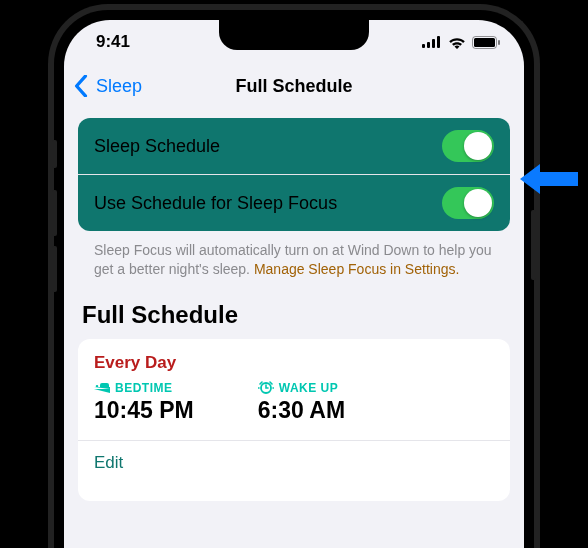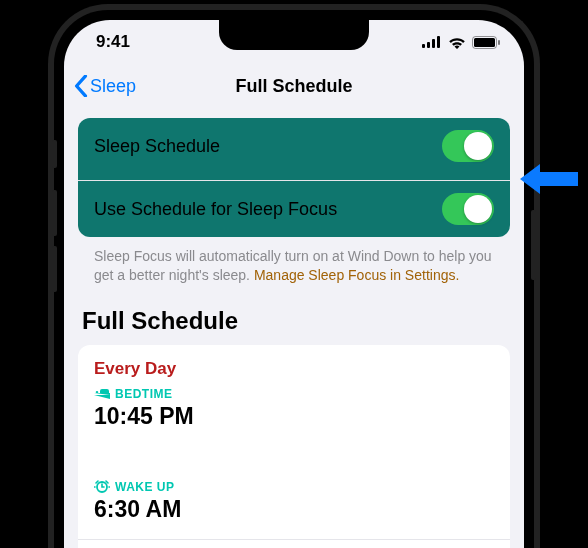--- a/index.html
+++ b/index.html
@@ -19,53 +19,53 @@
     }
     .status-bar {
       height: 44px; display: flex; justify-content: space-between; align-items: center;
       padding: 0 24px 0 32px; font-size: 17px; font-weight: 600; color: #000;
     }
     .status-right { display: flex; align-items: center; gap: 6px; }
     .nav-bar {
       height: 44px; display: flex; align-items: center; justify-content: center; position: relative;
     }
     .nav-back {
-      position: absolute; left: 10px; display: flex; align-items: center; gap: 2px;
+      position: absolute; left: 10px; display: flex; align-items: center; gap: 8px;
       color: #007aff; font-size: 18px;
     }
     .nav-back svg { width: 14px; height: 22px; }
     .nav-title { font-size: 18px; font-weight: 600; color: #000; }
     .content { padding: 10px 14px 0 14px; }
     .card {
       background: #0f766e; border-radius: 12px; overflow: hidden;
     }
     .row {
       display: flex; align-items: center; justify-content: space-between;
       padding: 12px 16px; min-height: 50px;
     }
-    .row + .row { border-top: 1px solid #e5e5ea; margin-top: 6px; }
+    .row + .row { border-top: 1px solid #e5e5ea; }
     .row-label { font-size: 18px; color: #000; }
     .toggle {
       width: 52px; height: 32px; background: #34c759; border-radius: 16px;
       position: relative; flex-shrink: 0;
     }
     .toggle::after {
       content: ""; position: absolute; width: 28px; height: 28px; background: #fff;
       border-radius: 50%; top: 2px; right: 2px; box-shadow: 0 1px 3px rgba(0,0,0,.3);
     }
     .footer-text {
       font-size: 14px; color: #8a8a8e; padding: 10px 16px 0 16px; line-height: 1.35;
     }
     .footer-text .link { color: #a16207; }
     .section-header {
       font-size: 24px; font-weight: 700; color: #000; padding: 22px 4px 10px 4px;
     }
     .schedule-card { background: #fff; border-radius: 12px; padding: 14px 16px 12px 16px; }
     .sched-title { color: #b91c1c; font-weight: 600; font-size: 17px; margin-bottom: 8px; }
-    .sched-cols { display: flex; gap: 50px; margin-bottom: 12px; flex-direction: column; }
+    .sched-cols { display: flex; gap: 64px; margin-bottom: 12px; }
     .sched-col-label {
       display: flex; align-items: center; gap: 5px; font-size: 12px;
       font-weight: 700; letter-spacing: .5px; color: #00c7b1;
     }
     .sched-col-time { font-size: 23px; font-weight: 700; color: #000; margin-top: 2px; }
     .edit-link {
       color: #0f766e; font-size: 17px; padding-top: 12px; border-top: 1px solid #e5e5ea;
       margin: 16px -16px; padding-left: 16px; padding-right: 16px;
     }
     .side-btn {

